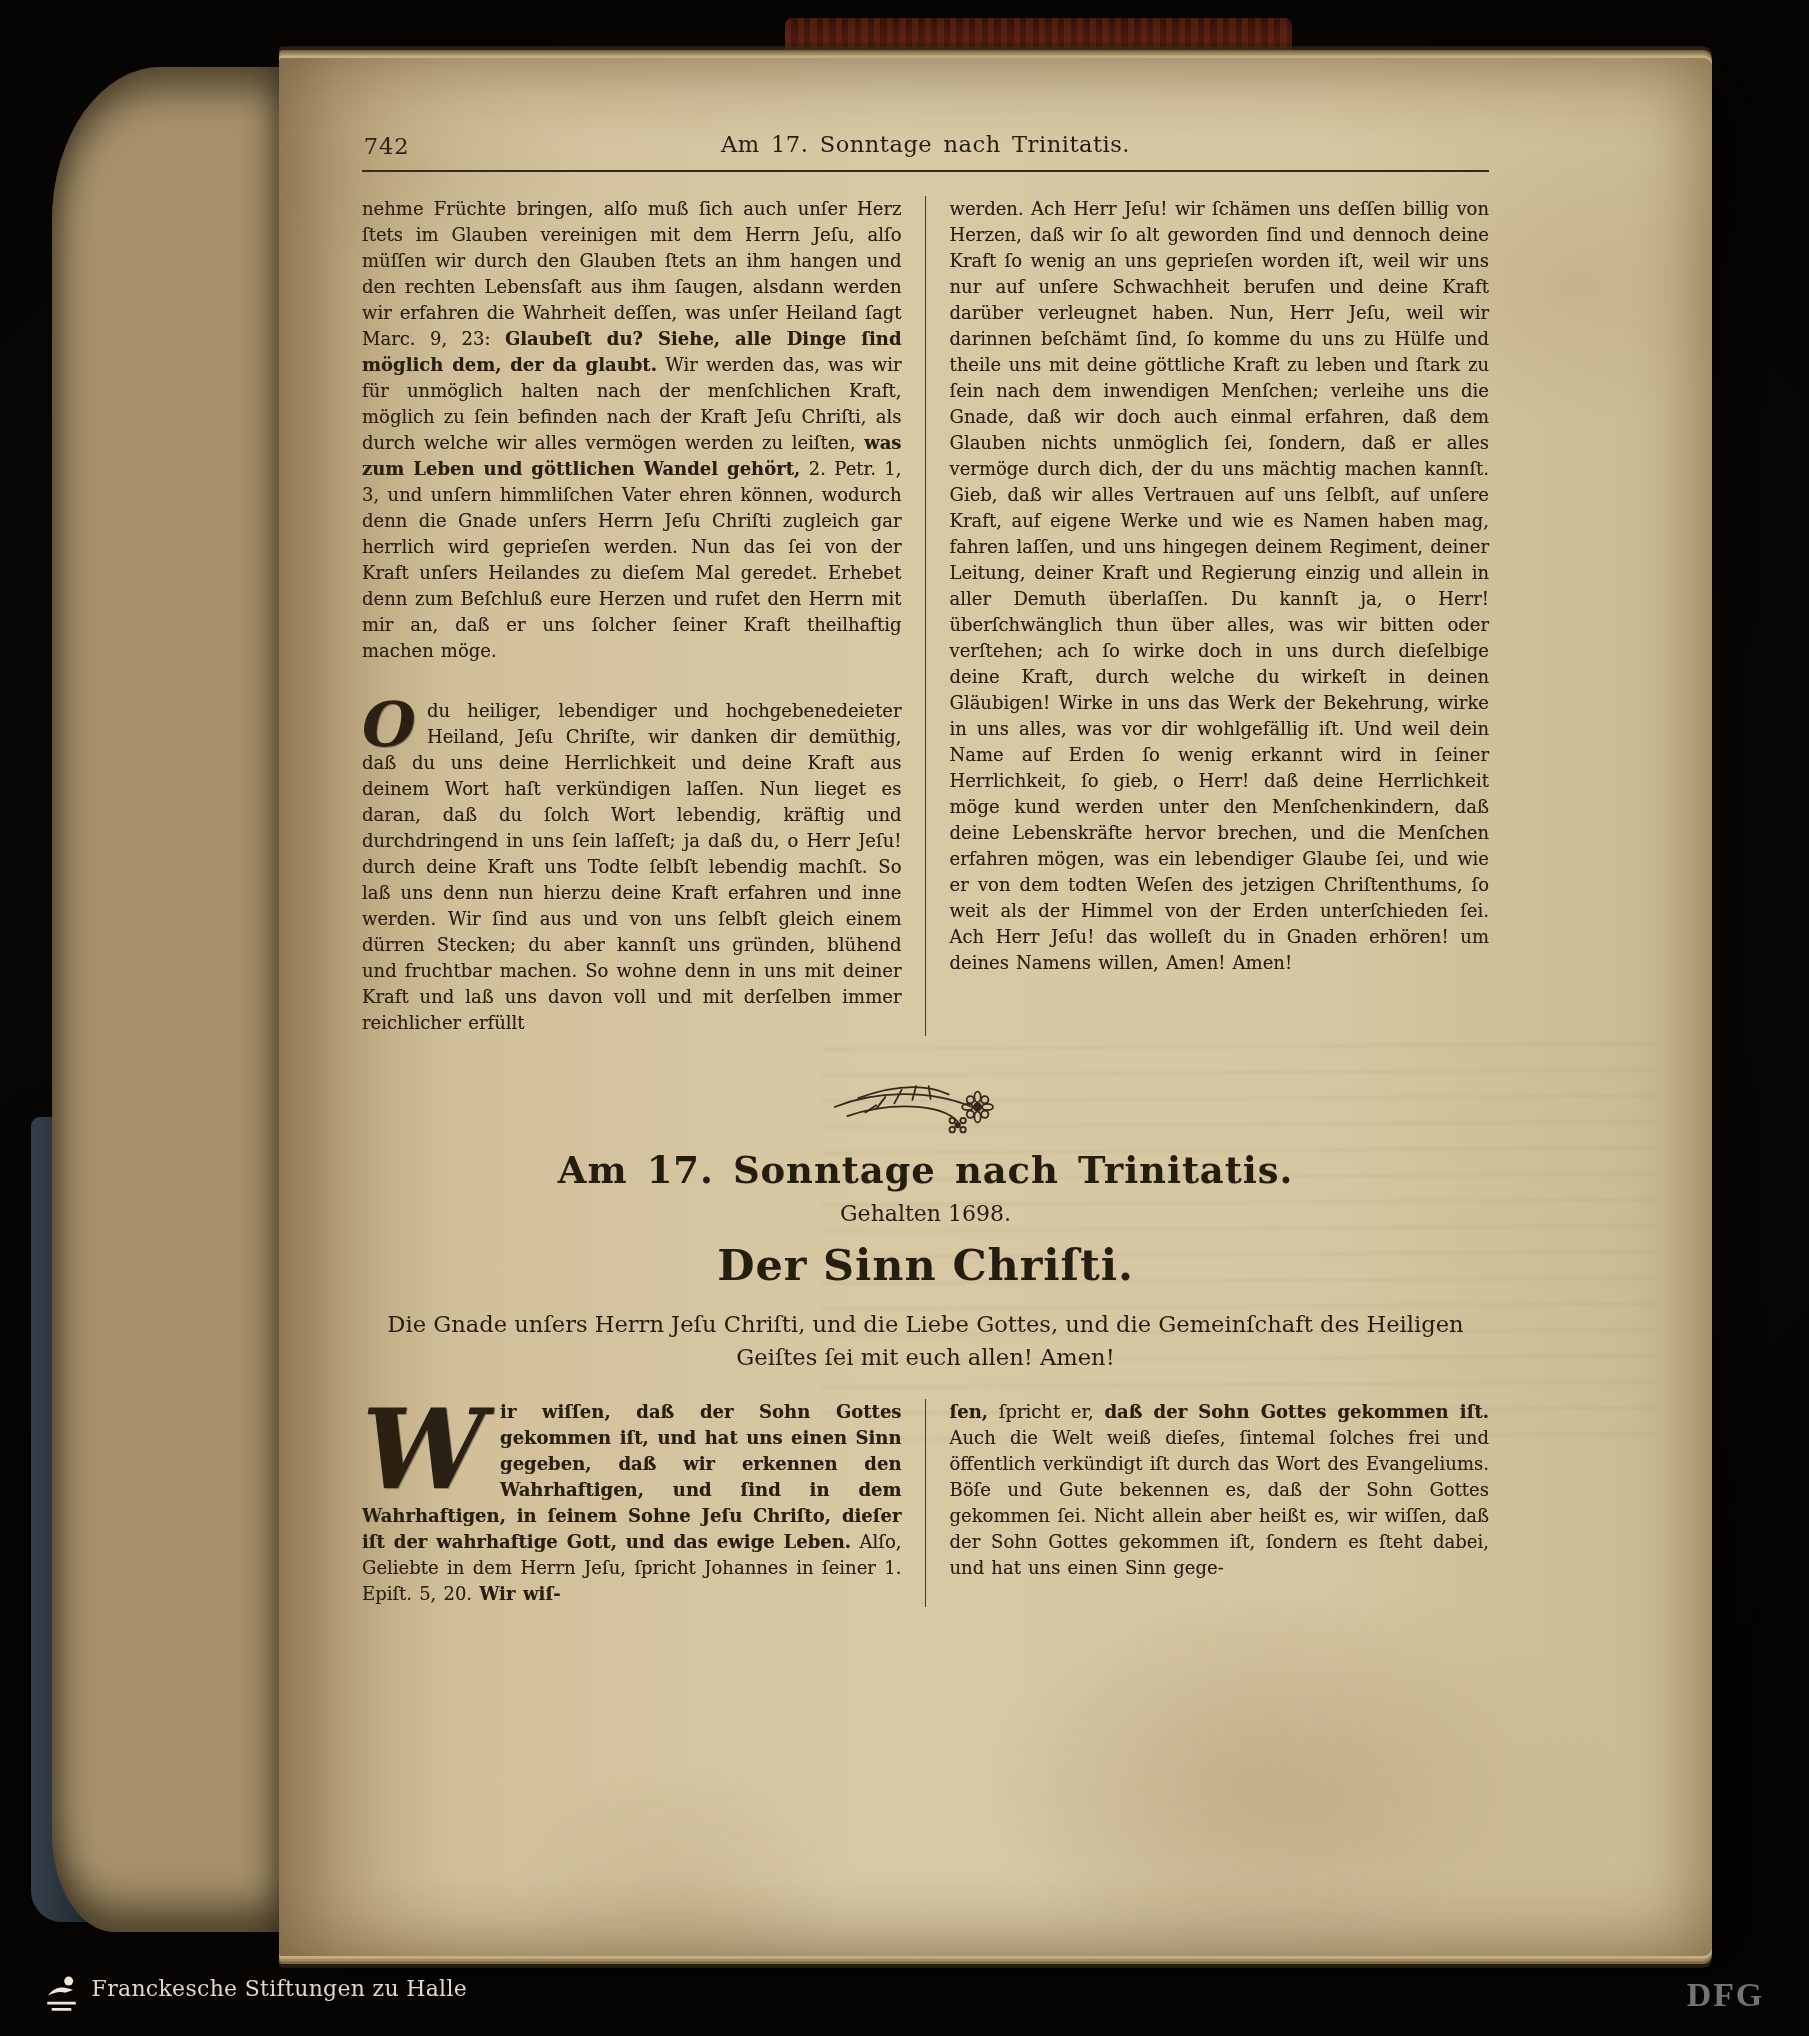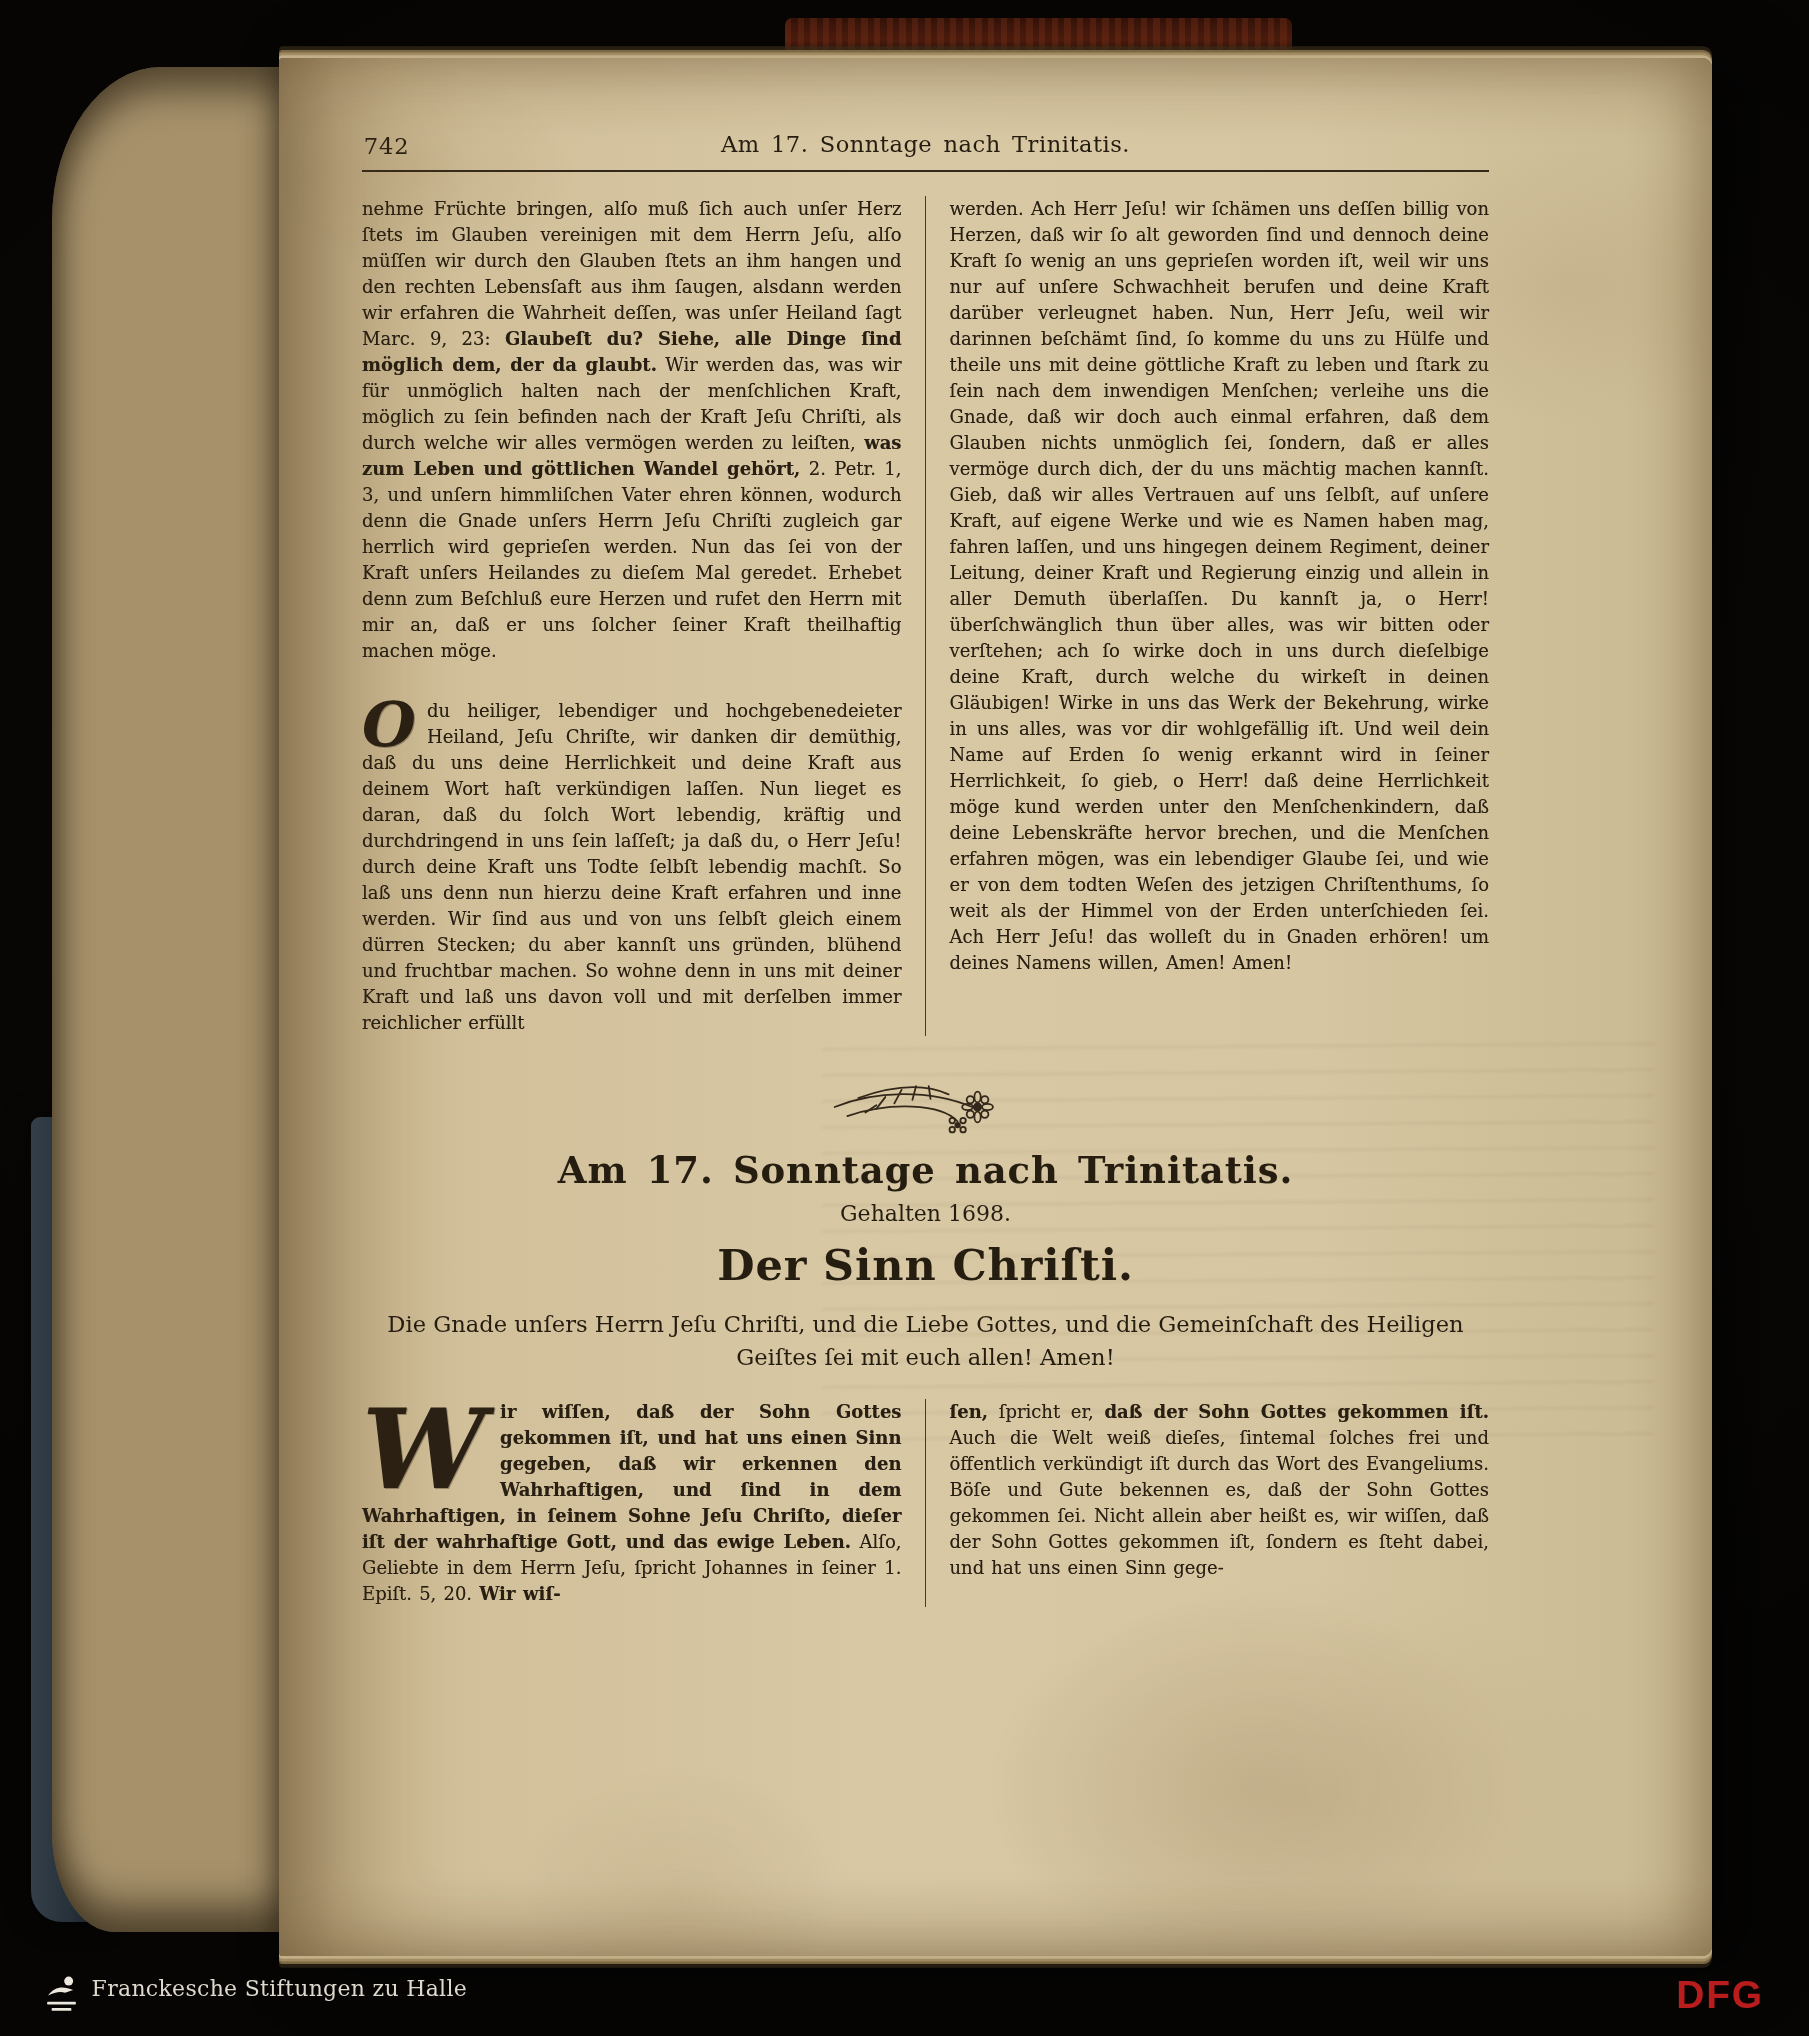--- a/index.html
+++ b/index.html
@@ -93,22 +93,22 @@
   
   .scan-footer{
     position:absolute;left:0;right:0;bottom:0;height:83px;z-index:5;
     display:flex;justify-content:space-between;align-items:center;
     padding:0 45px;box-sizing:border-box;
   }
   .inst{display:flex;align-items:flex-start;gap:13.6px;}
   .inst-logo svg{display:block;}
   .inst-name{font-size:22px;color:#ded9cc;margin-top:2.7px;letter-spacing:0.3px;}
   .dfg{
-    color:#b91c1c;font-family:Liberation Sans, sans-serif;font-weight:bold;
-    font-size:39px;letter-spacing:1.8px;
+    color:#737373;font-family:Liberation Serif, serif;font-weight:bold;
+    font-size:34px;letter-spacing:1.8px;
   }
 </style>
 </head>
 <body>
 
 <div class="stage">
 
   <div class="headband"></div>
   <div class="cover"></div>
   <div class="leaf-stack"></div>

